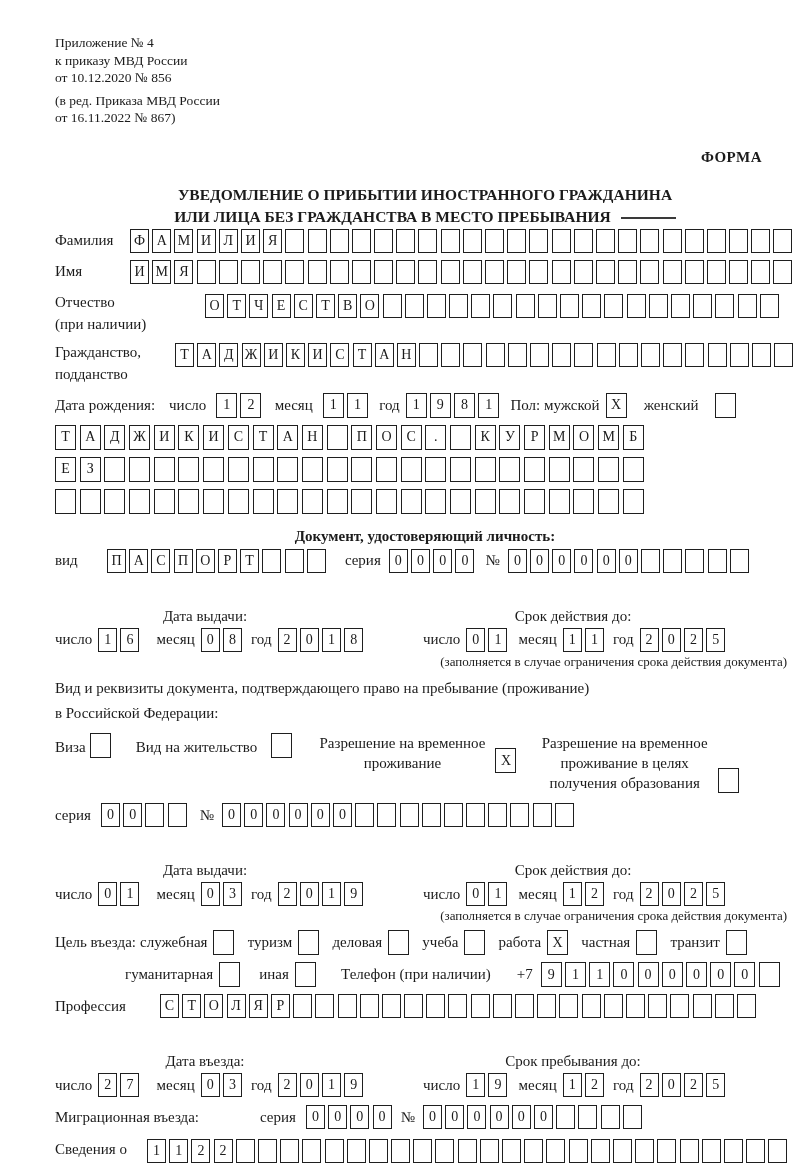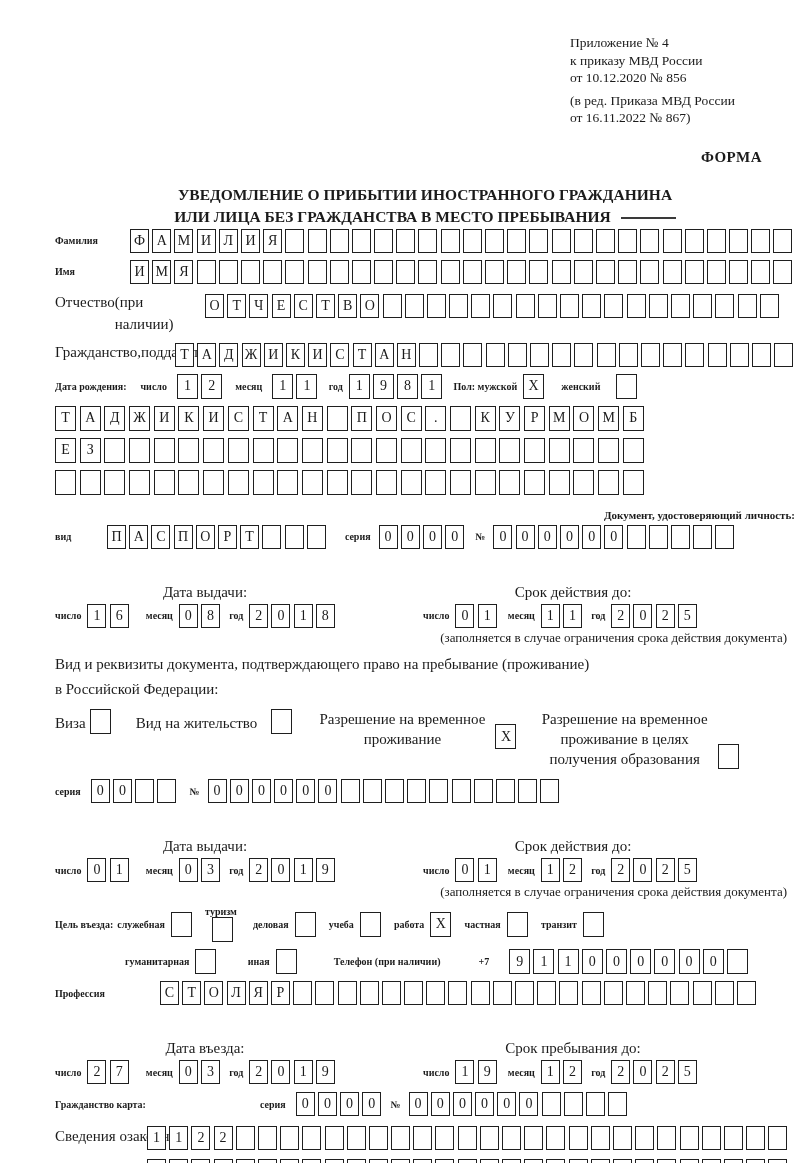--- a/index.html
+++ b/index.html
@@ -5,34 +5,34 @@
   * { margin:0; padding:0; box-sizing:border-box; }
   html,body { background:#fff; }
   body {
     width:800px; height:1163px; overflow:hidden;
     font-family:"Liberation Serif","DejaVu Serif",serif;
     color:#1b1b1b; font-size:15px;
   }
   .page { width:800px; height:1163px; padding:34px 5px 0 55px; }
 
   
-  .hdr { display:flex; justify-content:flex-end; padding-right:30px; }
+  .hdr { display:flex; justify-content:flex-start; padding-right:30px; }
   .hdr-inner { width:195px; font-size:13.5px; line-height:1.3; }
   .hdr-inner .gap { height:5px; }
   .forma { text-align:right; padding-right:33px; font-weight:bold; margin-top:22px; font-size:15px; letter-spacing:.5px; }
 
   
   .title { text-align:center; font-weight:bold; font-size:15.5px; line-height:1.45; margin-top:18px; }
   .blank-line { display:inline-block; width:55px; border-bottom:2.5px solid #3a3a3a; margin-left:10px; transform:translateY(-3px); }
   .sect { font-weight:bold; font-size:14.6px; margin-top:26px; margin-bottom:20px; }
 
   
   .row { display:flex; align-items:center; margin-bottom:7px; }
   .row.top { align-items:flex-start; }
-  .lbl { font-size:10px; flex:none;font-weight:bold; }
+  .lbl { font-size:15px; flex:none; }
   .cells { display:flex; flex:none; }
   .cell {
     width:19px; height:24px; flex:none;
     border:1.6px solid #1f1f1f; margin-right:3.2px;
     display:inline-flex; align-items:center; justify-content:center;
     font-size:14px; line-height:1; background:#fff;
   }
   .cells-lg .cell { width:21px; height:25px; margin-right:3.7px; }
   .cb .cell { width:21px; height:25px; }
   .stack > .cells { margin-bottom:7px; }
@@ -46,21 +46,21 @@
   .dfields { display:flex; align-items:center; }
   .dfields .lbl { margin-right:6px; }
   .dfields .cells { margin-right:8px; }
 
   .opt { display:flex; align-items:center; }
   .opt .lbl { margin-right:6px; }
   .optblock { display:flex; align-items:flex-end; }
   .optblock .txt { text-align:center; font-size:15px; line-height:1.35; }
   .optblock .cells { margin-left:10px; }
 
-  .lblcol { display:flex; flex:none; font-size:15px; line-height:1.5; }
+  .lblcol { display:flex; flex-direction:column; flex:none; font-size:15px; line-height:1.5; }
 </style>
 </head>
 <body>
 
 <div class="page">
 
   <div class="hdr">
     <div class="hdr-inner">
       <div>Приложение № 4</div>
       <div>к приказу МВД России</div>
@@ -328,21 +328,21 @@
           <span class="cell"></span>
           <span class="cell"></span>
           <span class="cell"></span>
           <span class="cell"></span>
           <span class="cell"></span>
           <span class="cell"></span>
         </span>
     </span>
   </div>
 
-  <div style="text-align:right; font-weight:bold; font-size:11px; margin:2px 0 4px 0;">Документ, удостоверяющий личность:</div>
+  <div style="text-align:center; font-weight:bold; font-size:15px; margin:2px 0 4px 0;">Документ, удостоверяющий личность:</div>
 
   <div class="row">
     <span class="lbl" style="width:52px;">вид</span>
     <span class="cells" style="margin-right:16px;">
         <span class="cell">П</span>
         <span class="cell">А</span>
         <span class="cell">С</span>
         <span class="cell">П</span>
         <span class="cell">О</span>
         <span class="cell">Р</span>
@@ -539,21 +539,21 @@
   <div class="note-r">(заполняется в случае ограничения срока действия документа)</div>
 
   <div class="row cb" style="margin-top:2px;">
     <span class="lbl" style="margin-right:4px;">Цель въезда:</span>
     <span class="opt" style="margin-right:10px;">
         <span class="lbl">служебная</span>
         <span class="cells">
           <span class="cell"></span>
         </span>
       </span>
-    <span class="opt" style="margin-right:10px;flex-direction:column;">
+    <span class="opt" style="margin-right:10px;">
         <span class="lbl">туризм</span>
         <span class="cells">
           <span class="cell"></span>
         </span>
       </span>
     <span class="opt" style="margin-right:10px;">
         <span class="lbl">деловая</span>
         <span class="cells">
           <span class="cell"></span>
         </span>
@@ -577,21 +577,21 @@
         </span>
       </span>
     <span class="opt">
         <span class="lbl">транзит</span>
         <span class="cells">
           <span class="cell"></span>
         </span>
       </span>
   </div>
 
-  <div class="row cb" style="padding-left:70px; margin-top:4px;gap:12px;">
+  <div class="row cb" style="padding-left:70px; margin-top:4px;">
     <span class="opt" style="margin-right:16px;">
         <span class="lbl">гуманитарная</span>
         <span class="cells">
           <span class="cell"></span>
         </span>
       </span>
     <span class="opt" style="margin-right:22px;">
         <span class="lbl">иная</span>
         <span class="cells">
           <span class="cell"></span>
@@ -687,21 +687,21 @@
             <span class="cell">2</span>
             <span class="cell">0</span>
             <span class="cell">2</span>
             <span class="cell">5</span>
           </span>
       </div>
     </div>
   </div>
 
   <div class="row" style="margin-top:8px;">
-    <span class="lbl" style="width:205px;">Гражданство карта:</span>
+    <span class="lbl" style="width:205px;">Миграционная въезда:</span>
     <span class="lbl" style="margin-right:10px;">серия</span>
     <span class="cells" style="margin-right:6px;">
         <span class="cell">0</span>
         <span class="cell">0</span>
         <span class="cell">0</span>
         <span class="cell">0</span>
       </span>
     <span class="lbl" style="margin-right:8px;">№</span>
     <span class="cells">
         <span class="cell">0</span>

